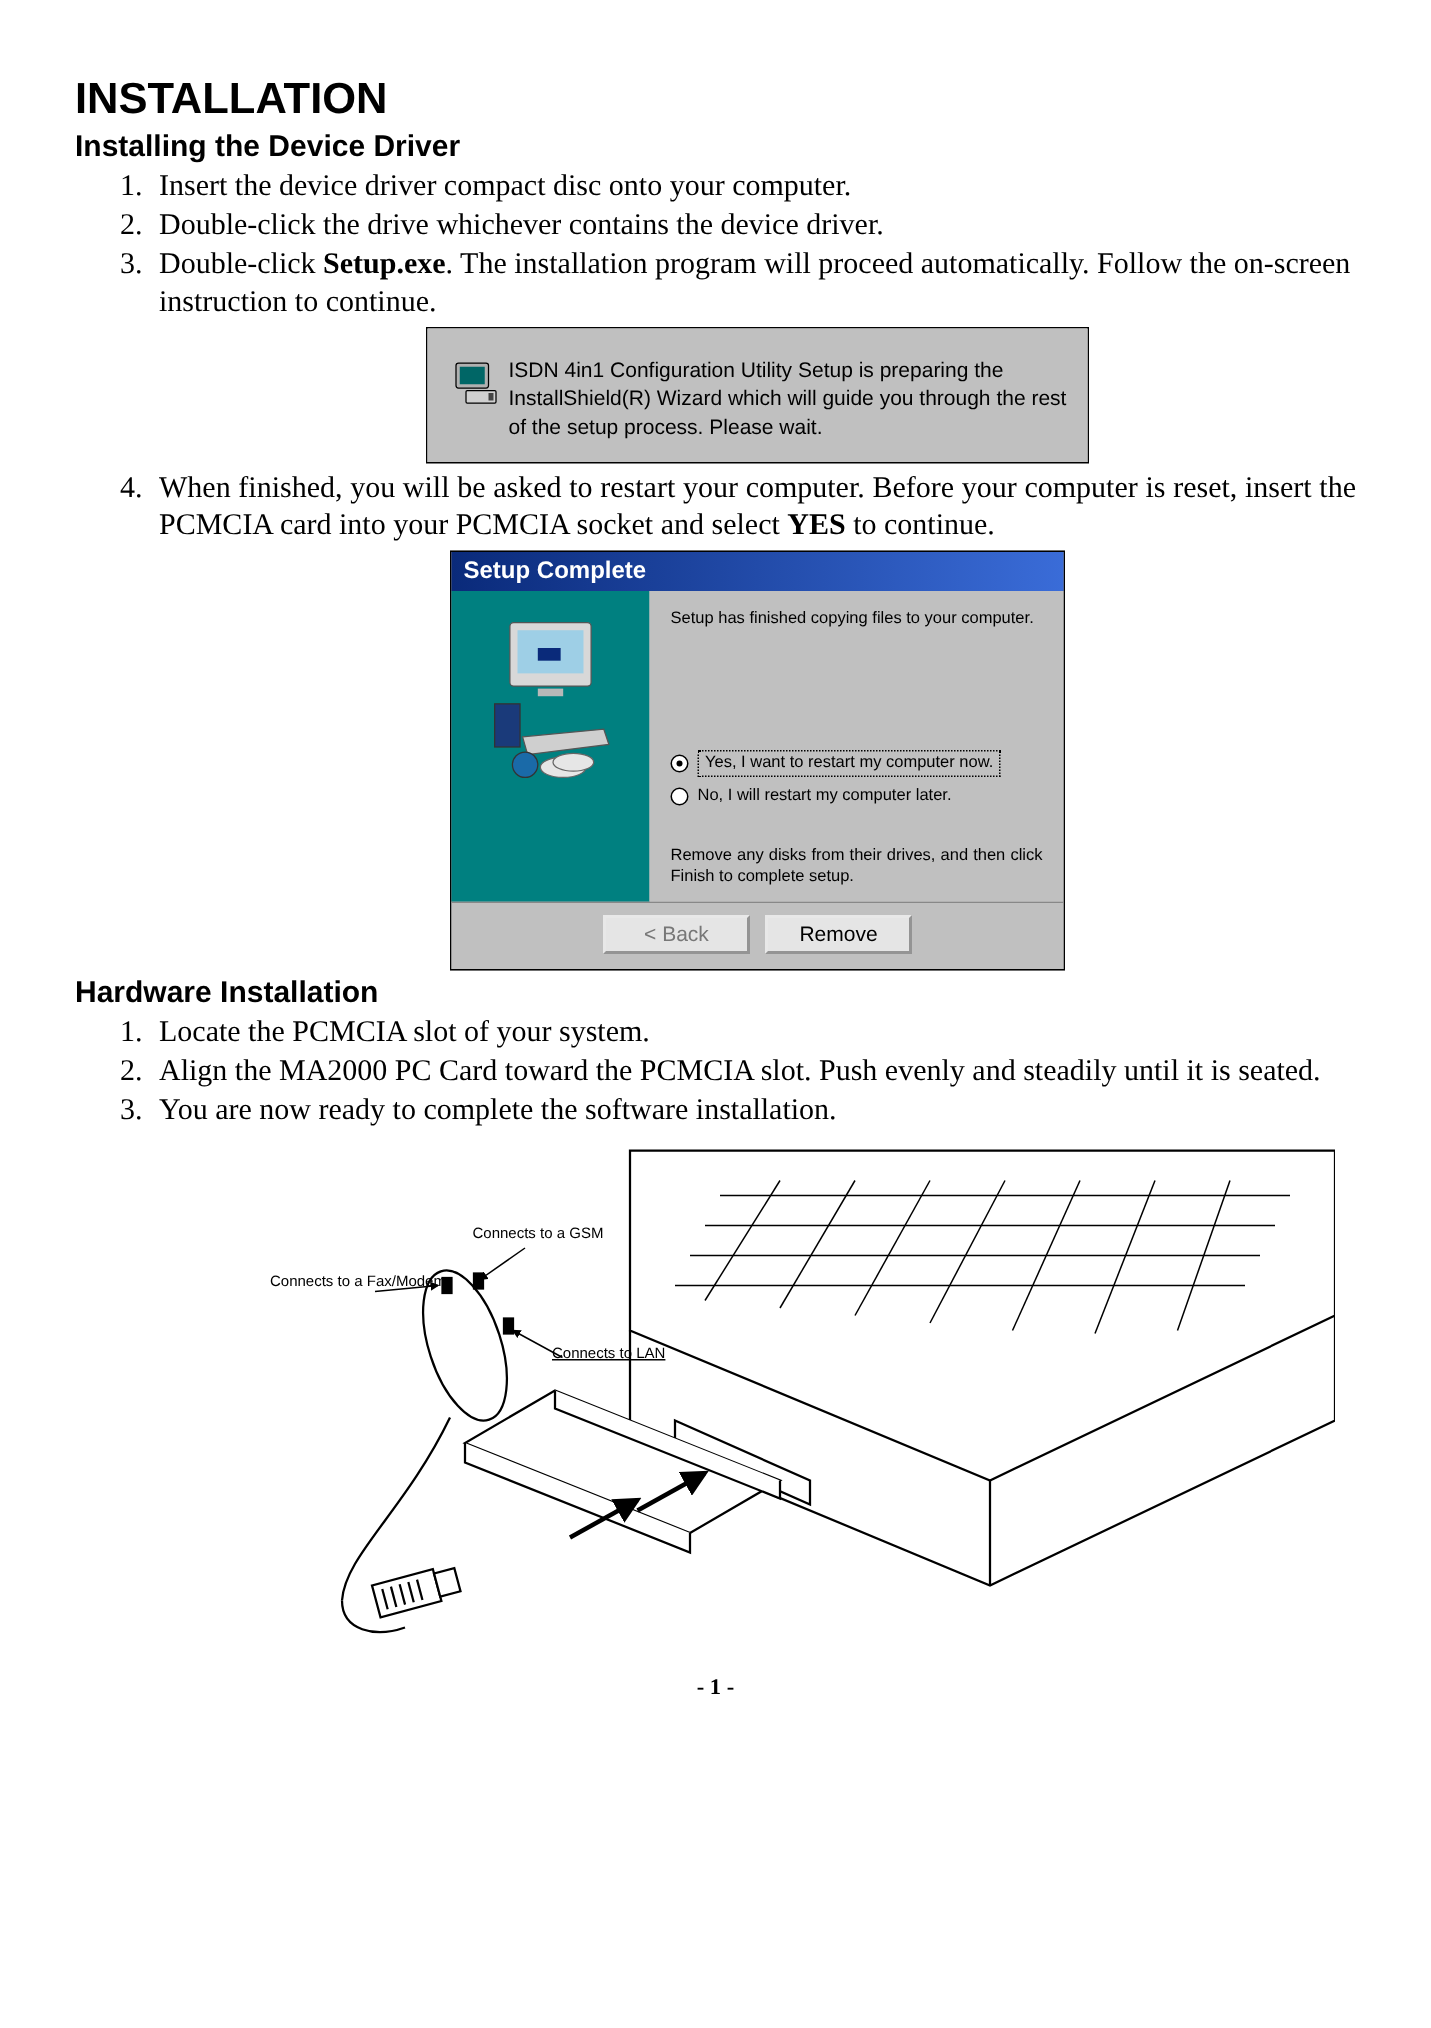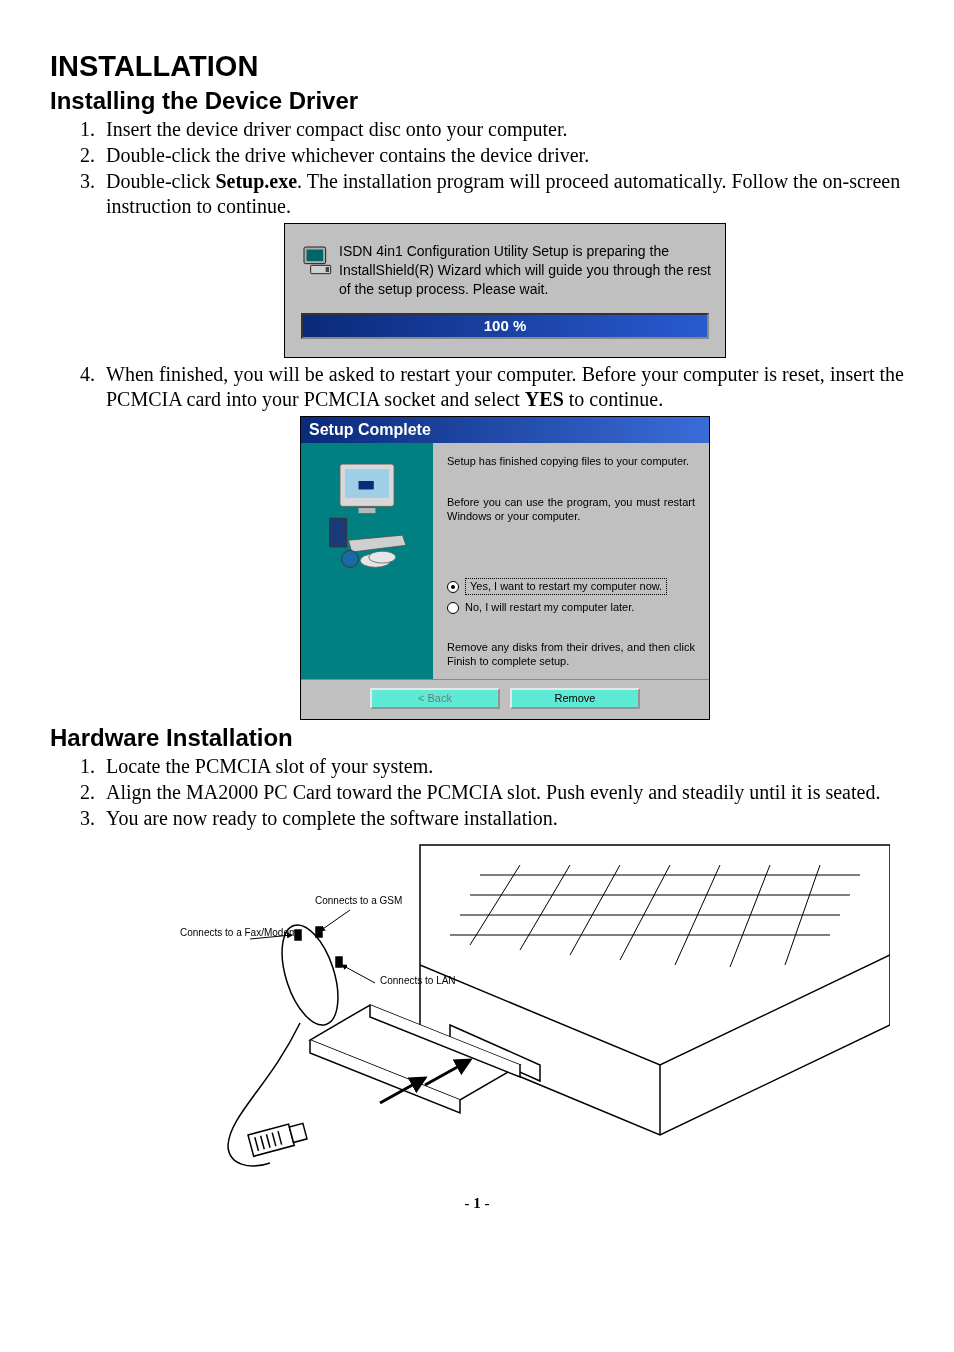--- a/index.html
+++ b/index.html
@@ -14,21 +14,21 @@
   }
   h1 {
     font-family: Arial, Helvetica, sans-serif;
     font-weight: bold;
     font-size: 29px;
     margin: 0 0 4px 0;
   }
   h2 {
     font-family: Arial, Helvetica, sans-serif;
     font-weight: bold;
-    font-size: 24px;
+    font-size: 20px;
     margin: 0 0 2px 0;
   }
   ol {
     margin: 0 0 4px 0;
     padding-left: 50px;
   }
   ol li {
     padding-left: 6px;
     margin-bottom: 1px;
     line-height: 1.25;
@@ -126,23 +126,23 @@
   .setup2-buttons {
     border-top: 1px solid #888;
     background: #c0c0c0;
     display: flex;
     justify-content: center;
     gap: 10px;
     padding: 8px 0 10px 0;
   }
   .win-btn {
     min-width: 74px;
-    padding: 2px 26px;
-    font-size: 11px;
-    background: #5eead4;
+    padding: 2px 10px;
+    font-size: 14px;
+    background: #e5e5e5;
     border: 2px outset #e8e8e8;
     text-align: center;
   }
   .win-btn.disabled { color: #777; }
 
   
   .mini-pc { width: 90px; height: 110px; }
 
   
   .hwfig {
@@ -182,23 +182,20 @@
           <div class="setup-icon">
             <svg viewBox="0 0 48 48">
               <rect x="6" y="6" width="26" height="20" rx="2" fill="#b0b0b0" stroke="#000"></rect>
               <rect x="9" y="9" width="20" height="14" fill="#006666"></rect>
               <rect x="14" y="28" width="24" height="10" rx="1" fill="#d0d0d0" stroke="#000"></rect>
               <rect x="32" y="30" width="4" height="6" fill="#444"></rect>
             </svg>
           </div>
           <div class="setup1-text">ISDN 4in1 Configuration Utility Setup is preparing the InstallShield(R) Wizard which will guide you through the rest of the setup process.  Please wait.</div>
         </div>
-        <div class="progress-wrap">
-          <div class="progress">100 %</div>
-        </div>
       </div>
     </div>
   </li>
 
   <li class="justify">
     <span>When finished, you will be asked to restart your computer. Before your computer is reset, insert the PCMCIA card into your PCMCIA socket and select </span><span class="bold">YES</span><span> to continue.</span>
 
     <div class="fig-center">
       <div class="setup2">
         <div class="titlebar" style="font-size:16px;">Setup Complete</div>
@@ -214,21 +211,20 @@
               <rect x="6" y="70" width="20" height="34" fill="#1a3a7a" stroke="#333"></rect>
               <polygon points="28,96 92,90 96,102 32,110" fill="#cfcfcf" stroke="#555"></polygon>
 
               <circle cx="30" cy="118" r="10" fill="#1a6aa8" stroke="#333"></circle>
               <ellipse cx="60" cy="120" rx="18" ry="8" fill="#e6e6e6" stroke="#666"></ellipse>
               <ellipse cx="68" cy="116" rx="16" ry="7" fill="#e6e6e6" stroke="#666"></ellipse>
             </svg>
           </div>
           <div class="setup2-right">
             <div class="p1">Setup has finished copying files to your computer.</div>
-            <div>Before you can use the program, you must restart Windows or your computer.</div>
             <div class="gap"></div>
             <div class="radio-row">
               <span class="radio checked"></span>
               <span class="dotted-box">Yes, I want to restart my computer now.</span>
             </div>
             <div class="radio-row">
               <span class="radio"></span>
               <span>No, I will restart my computer later.</span>
             </div>
             <div class="setup2-note">Remove any disks from their drives, and then click Finish to complete setup.</div>
@@ -247,21 +243,21 @@
 
 <ol>
   <li>Locate the PCMCIA slot of your system.</li>
   <li class="justify">Align the MA2000 PC Card toward the PCMCIA slot. Push evenly and steadily until it is seated.</li>
   <li>You are now ready to complete the software installation.</li>
 </ol>
 
 <div class="hwfig">
   <div class="hw-label" style="left:195px; top:60px;">Connects to a GSM</div>
   <div class="hw-label" style="left:60px; top:92px;">Connects to a Fax/Modem</div>
-  <div class="hw-label" style="left:260px; top:140px;">Connects to LAN</div>
+  <div class="hw-label" style="left:248px; top:140px;text-decoration:underline;">Connects to LAN</div>
 
   <svg viewBox="0 0 770 350" width="770" height="350">
     <defs>
       <marker id="arr" markerWidth="6" markerHeight="6" refX="5" refY="3" orient="auto">
         <path d="M0,0 L6,3 L0,6 Z" fill="#000"></path>
       </marker>
     </defs>
 
     <g stroke="#000" fill="none" stroke-width="1.5">
       <path d="M300 10 L770 10 L770 120 L540 230 L300 130 Z"></path>

